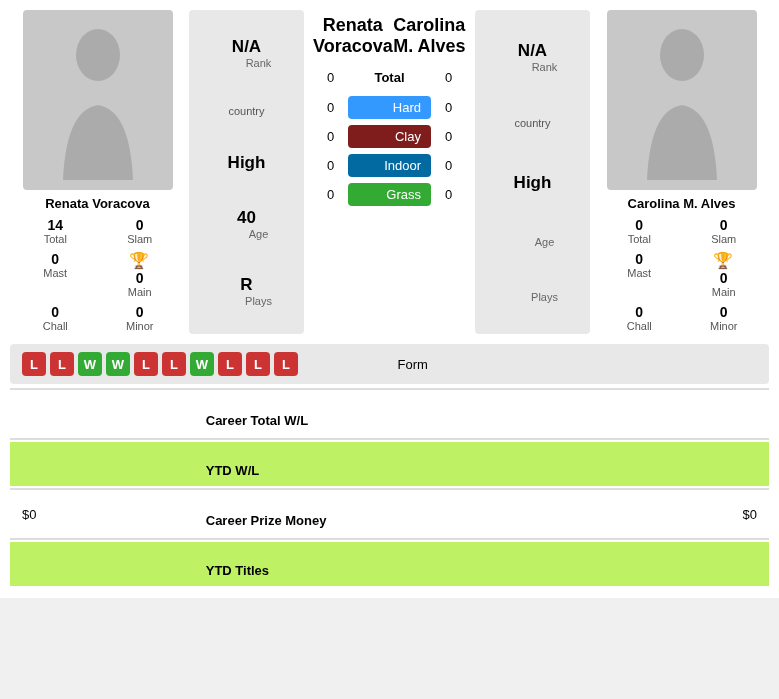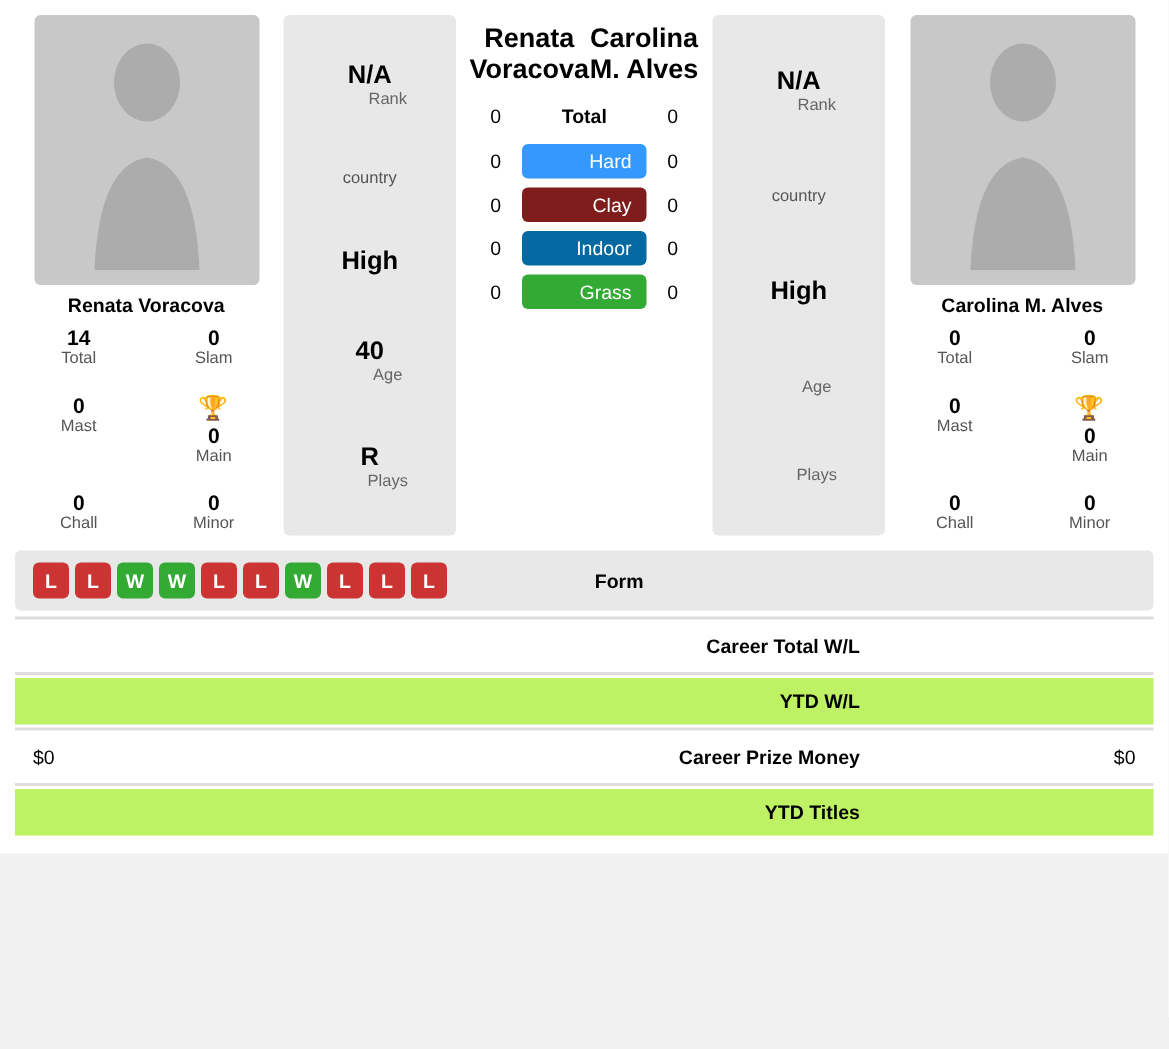--- a/index.html
+++ b/index.html
@@ -53,21 +53,21 @@
     .player-name {
       font-size: 13px;
       font-weight: bold;
       text-align: center;
       margin-bottom: 4px;
     }
 
     .player-stats-grid {
       display: grid;
       grid-template-columns: 1fr 1fr;
-      gap: 13px;
+      gap: 2px;
       width: 100%;
       text-align: center;
       font-size: 12px;
       padding: 0 4px;
     }
 
     .stat-value {
       font-weight: bold;
       font-size: 14px;
     }
@@ -231,21 +231,21 @@
       font-size: 13px;
       color: white;
     }
 
     .form-badge-l { background: #cc3333; }
     .form-badge-w { background: #33aa33; }
 
     .form-label-center {
       flex: 1;
       text-align: center;
-      font-weight: bold;
+      font-weight: normal;
       font-size: 13px;
     }
 
     
     .stat-row {
       display: flex;
       align-items: center;
       padding: 8px 12px;
       background: #fff;
       margin-bottom: 2px;
@@ -256,23 +256,24 @@
     }
 
     .stat-row-left {
       flex: 1;
       text-align: left;
       font-size: 13px;
     }
 
     .stat-row-center {
       flex: 2;
-      text-align: right;
-      font-weight: bold;
-      font-size: 13px;
+      text-align: left;
+      font-weight: bold;
+      font-size: 13px;
+      margin-top: 13px;
     }
 
     .stat-row-right {
       flex: 1;
       text-align: right;
       font-size: 13px;
     }
 
     .section-divider {
       height: 2px;

